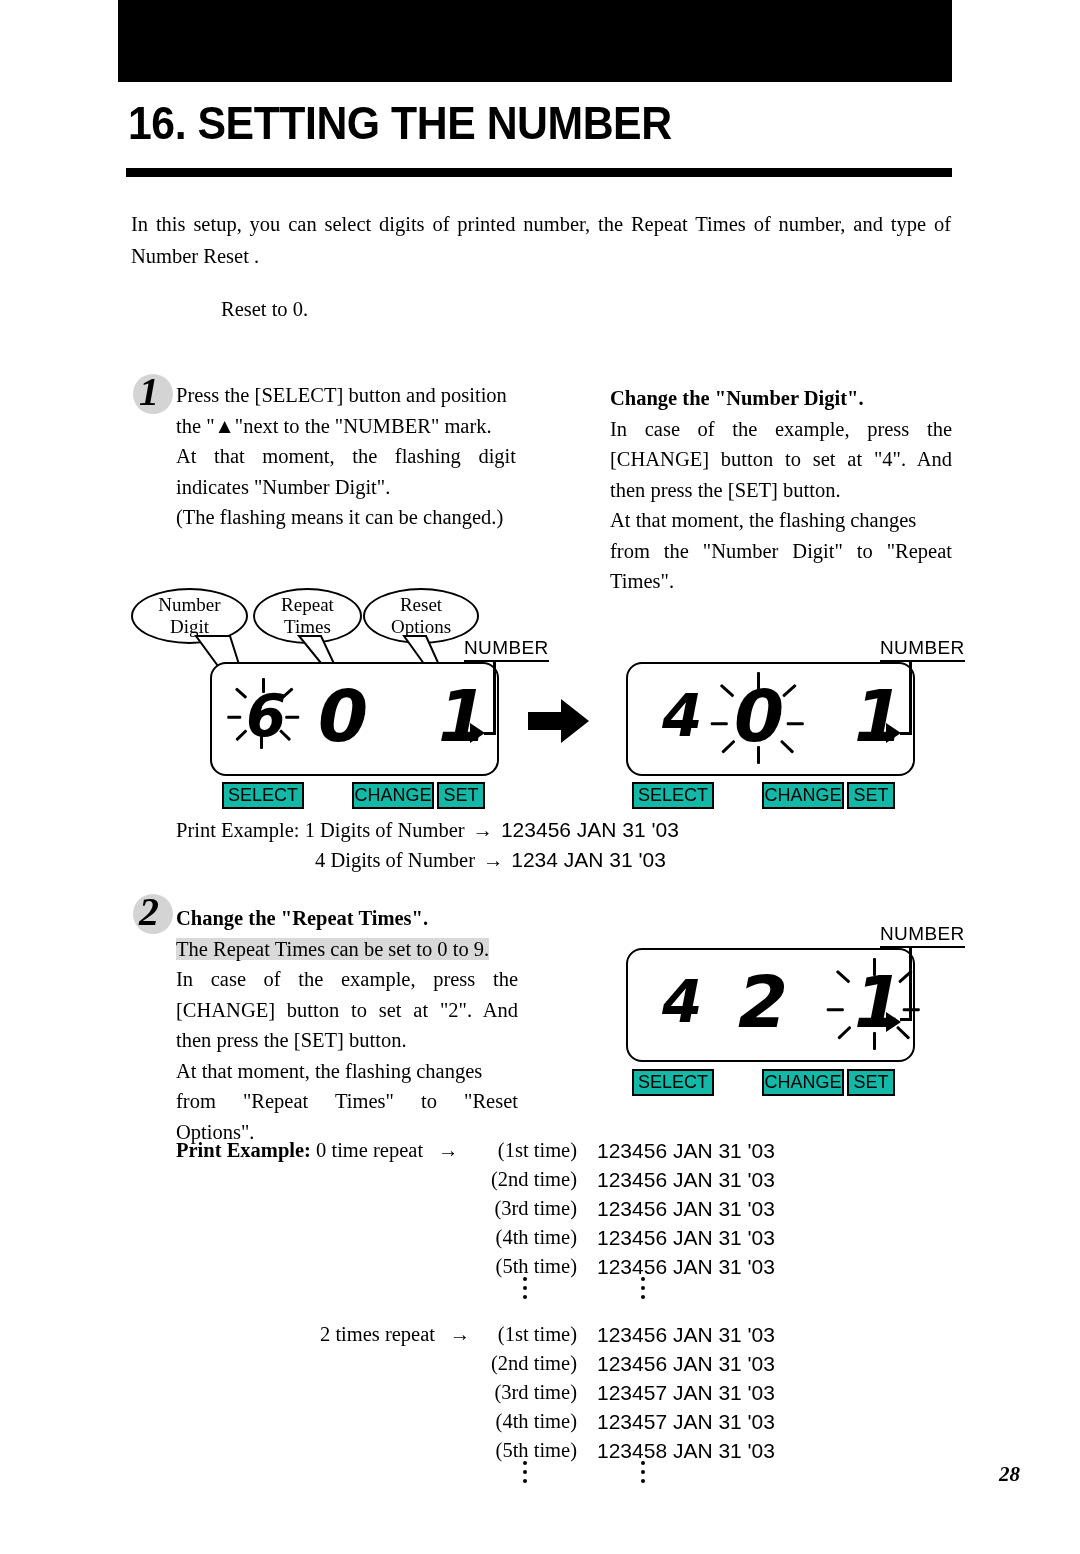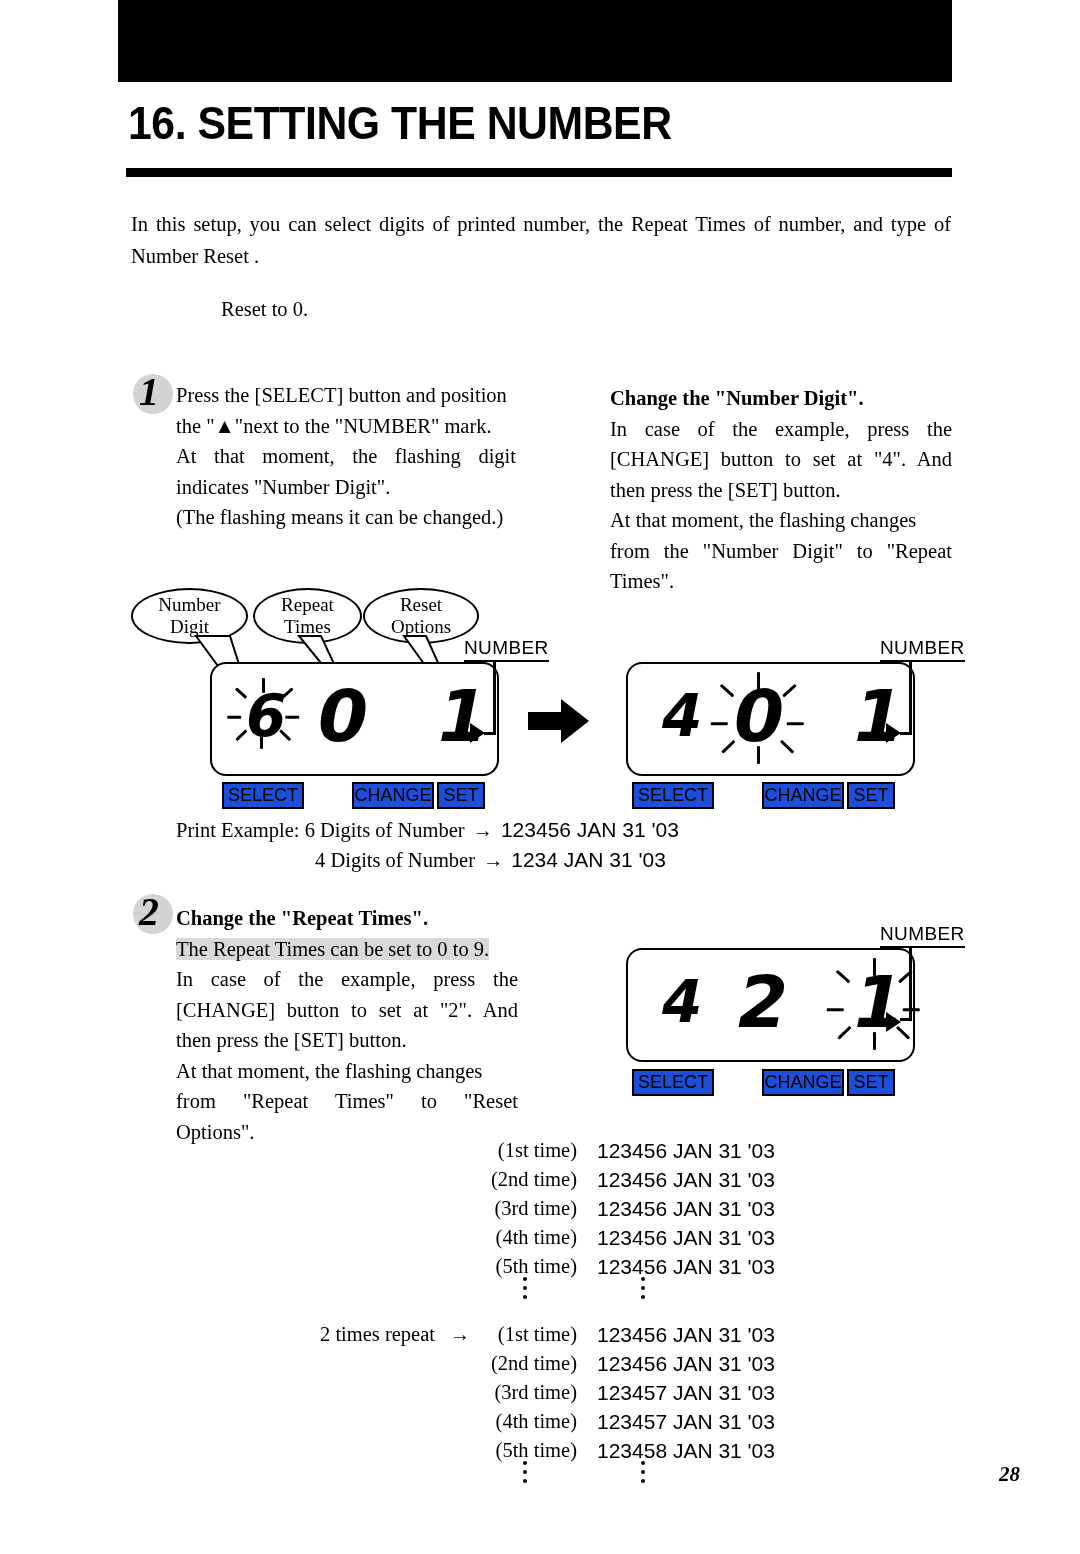--- a/index.html
+++ b/index.html
@@ -40,21 +40,21 @@
   .lcd{position:absolute;border:2.5px solid #000;border-radius:16px;background:#fff;}
   .digit{position:absolute;font-family:"DejaVu Sans",sans-serif;font-weight:bold;
          font-style:italic;color:#000;line-height:1;}
   .tri{position:absolute;width:0;height:0;border-left:15px solid #000;
        border-top:10px solid transparent;border-bottom:10px solid transparent;}
   .numlabel{position:absolute;font-family:"Liberation Sans",sans-serif;font-size:19px;
             letter-spacing:.4px;white-space:nowrap;}
   .numlabel::after{content:"";position:absolute;left:0;right:0;bottom:-3px;height:2px;background:#000;}
   .conn{position:absolute;background:#000;}
   .btn{position:absolute;border:2px solid #000;font-family:"Liberation Sans",sans-serif;
-       font-size:18px;text-align:left;background:#1d4ed8;white-space:nowrap;
+       font-size:18px;text-align:left;background:#14b8a6;white-space:nowrap;
        display:flex;align-items:center;justify-content:center;}
 
   
   .rays{position:absolute;}
   .ray{position:absolute;background:#000;width:2.5px;border-radius:1px;}
 
   
   .oval{position:absolute;border:2px solid #000;border-radius:50%;background:#fff;
         display:flex;align-items:center;justify-content:center;text-align:center;
         font-size:19px;line-height:22px;}
@@ -177,21 +177,21 @@
     <div class="conn" style="left:909px;top:662px;width:2.5px;height:72px;"></div>
     <div class="conn" style="left:900px;top:732px;width:12px;height:2.5px;"></div>
 
     <div class="btn" style="left:632px;top:782px;width:78px;height:23px;">SELECT</div>
     <div class="btn" style="left:762px;top:782px;width:78px;height:23px;">CHANGE</div>
     <div class="btn" style="left:847px;top:782px;width:44px;height:23px;">SET</div>
   </div>
 
   <div class="pline" style="left:176px;top:815px;">
     <span>Print Example:</span>
-    <span>6 Digits of Number</span>
+    <span>1 Digits of Number</span>
     <span style="display:inline-block;width:26px;text-align:center;">→</span>
     <span class="mono-out">123456 JAN 31 '03</span>
   </div>
   <div class="pline" style="left:315px;top:845px;">
     <span>4 Digits of Number</span>
     <span style="display:inline-block;width:26px;text-align:center;">→</span>
     <span class="mono-out">1234 JAN 31 '03</span>
   </div>
 
   <div class="stepnum" style="left:133px;top:892px;">
@@ -231,20 +231,25 @@
 
     <div class="numlabel" style="left:880px;top:923px;">NUMBER</div>
     <div class="conn" style="left:909px;top:948px;width:2.5px;height:72px;"></div>
     <div class="conn" style="left:900px;top:1018px;width:12px;height:2.5px;"></div>
 
     <div class="btn" style="left:632px;top:1069px;width:78px;height:23px;">SELECT</div>
     <div class="btn" style="left:762px;top:1069px;width:78px;height:23px;">CHANGE</div>
     <div class="btn" style="left:847px;top:1069px;width:44px;height:23px;">SET</div>
   </div>
 
+  <div class="pline" style="left:176px;top:1136px;">
+    <span class="bold">Print Example:</span>
+    <span>0 time repeat</span>
+    <span style="display:inline-block;width:40px;text-align:center;">→</span>
+  </div>
 
   <div style="position:absolute;left:485px;top:1136px;">
     <div class="pline" style="position:relative;left:0;top:0;text-align:right;width:92px;">(1st time)</div>
     <div class="pline" style="position:relative;left:0;top:0;text-align:right;width:92px;">(2nd time)</div>
     <div class="pline" style="position:relative;left:0;top:0;text-align:right;width:92px;">(3rd time)</div>
     <div class="pline" style="position:relative;left:0;top:0;text-align:right;width:92px;">(4th time)</div>
     <div class="pline" style="position:relative;left:0;top:0;text-align:right;width:92px;">(5th time)</div>
   </div>
   <div style="position:absolute;left:597px;top:1136px;">
     <div class="pline mono-out" style="position:relative;">123456 JAN 31 '03</div>

